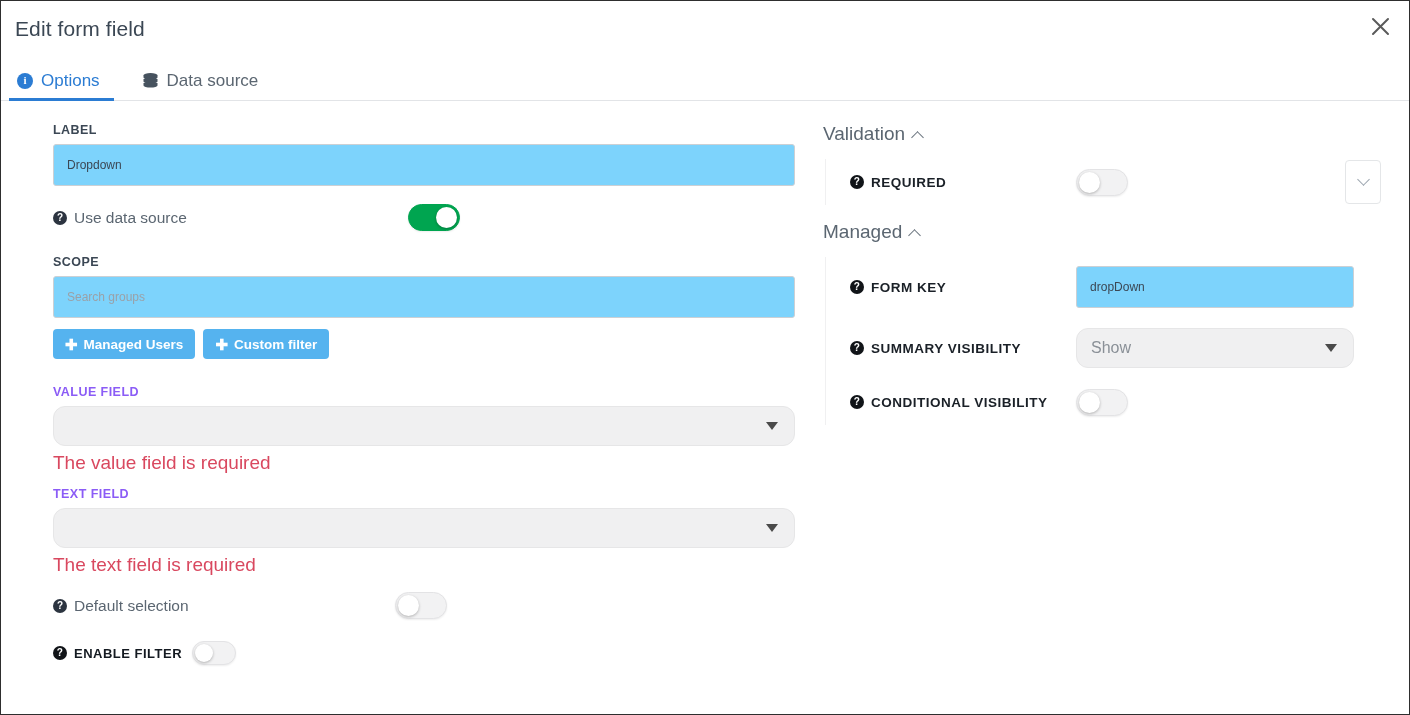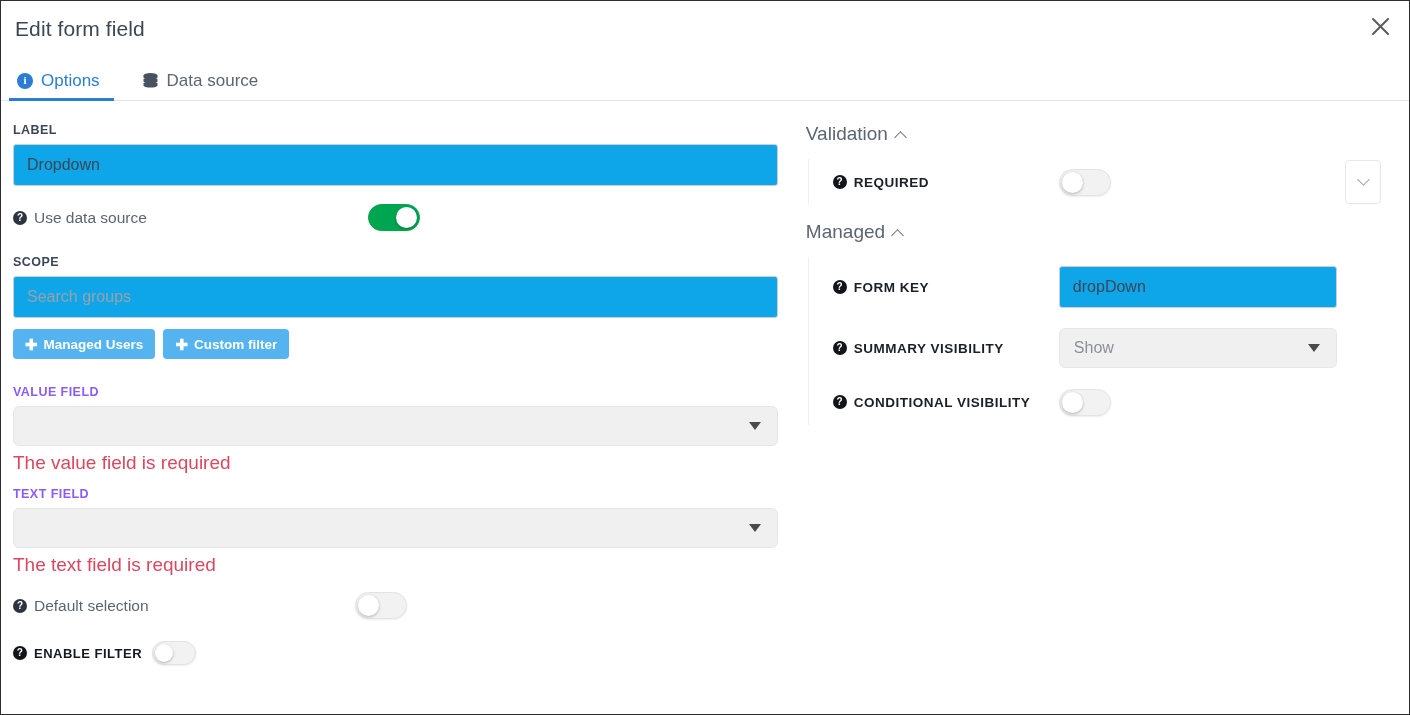--- a/index.html
+++ b/index.html
@@ -87,53 +87,53 @@
   }
   .icon-db { width: 17px; height: 17px; flex: none; }
   .icon-doc { width: 15px; height: 18px; flex: none; }
 
   
   .modal-body {
     display: flex;
     padding: 22px 0 0 0;
     height: calc(715px - 56px - 44px);
   }
-  .col-left  { width: 798px; padding: 0 20px 0 12px; }
+  .col-left  { width: 798px; padding: 0 20px 0 12px; margin-left: 40px; }
   .col-right { width: 612px; padding: 0 28px 16px 8px; }
 
   
   .field-label {
     font-size: 12.5px;
     font-weight: bold;
     letter-spacing: .45px;
     color: #3b4754;
     margin-bottom: 7px;
     text-transform: uppercase;
   }
   .field-label.error { color: #8b5cf6; }
   .text-input {
     width: 100%;
     height: 42px;
     border: 1px solid #ccd0d4;
     border-radius: 3px;
-    background: #0ea5e9;
+    background: #7dd3fc;
     padding: 0 13px;
-    font-size: 16px;
+    font-size: 12px;
     font-family: "Liberation Sans", sans-serif;
     color: #3b4754;
     outline: none;
   }
   .text-input::placeholder { color: #9aa1a8; }
   .select-disabled {
     position: relative;
     width: 100%;
     height: 40px;
     background: #f0f0f1;
     border: 1px solid #e6e6e7;
-    border-radius: 6px;
+    border-radius: 12px;
     display: flex;
     align-items: center;
     padding: 0 14px;
     font-size: 16px;
     color: #8a9097;
   }
   .select-disabled .caret {
     position: absolute;
     right: 16px; top: 50%;
     transform: translateY(-50%);

